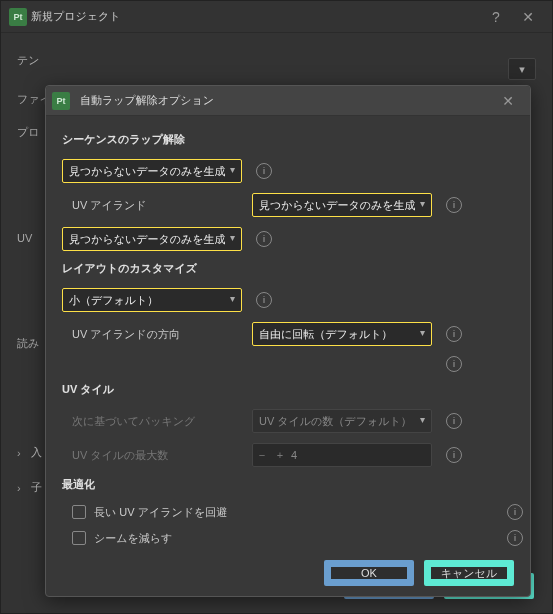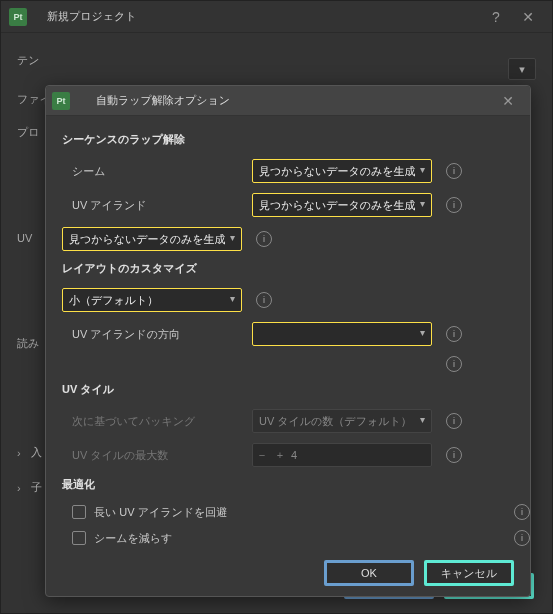--- a/index.html
+++ b/index.html
@@ -1,32 +1,32 @@
 <!DOCTYPE html>
 <html><head>
 <meta charset="utf-8">
 <style>
 * { margin: 0; padding: 0; box-sizing: border-box; font-family: "Segoe UI", Arial, sans-serif; }
 body { background: #1a1a1a; width: 553px; height: 614px; overflow: hidden; font-size: 11px; color: #ccc; }
 
 .outer-dialog { width: 553px; height: 614px; background: #333; border: 1px solid #222; position: relative; }
 .outer-titlebar { display: flex; align-items: center; height: 32px; padding: 0 8px; background: #333; border-bottom: 1px solid #2a2a2a; }
-.pt-icon { width: 18px; height: 18px; background: #3a7d44; border-radius: 2px; display: flex; align-items: center; justify-content: center; font-size: 9px; font-weight: bold; color: #cfe8d4; margin-right: 20px; }
+.pt-icon { width: 18px; height: 18px; background: #3a7d44; border-radius: 2px; display: flex; align-items: center; justify-content: center; font-size: 9px; font-weight: bold; color: #cfe8d4; margin-right: 4px; }
 .outer-title { flex: 1; color: #ccc; }
 .win-btn { width: 32px; height: 24px; display: flex; align-items: center; justify-content: center; color: #999; font-size: 14px; cursor: pointer; }
 
 .outer-body { padding: 20px 16px 0 16px; height: calc(100% - 32px); position: relative; }
 .bg-label { color: #aaa; margin-bottom: 12px; display: block; }
 .expander { display: flex; align-items: center; color: #bbb; margin-top: 12px; }
 .chev { width: 14px; display: inline-block; color: #999; }
 
 .inner-dialog { position: absolute; top: 52px; left: 44px; width: 486px; height: 512px; background: #383838; border: 1px solid #555; border-radius: 4px; box-shadow: 0 4px 20px rgba(0,0,0,0.5); display: flex; flex-direction: column; }
 .inner-titlebar { display: flex; align-items: center; height: 30px; padding: 0 6px; background: #444; border-bottom: 1px solid #333; border-radius: 4px 4px 0 0; }
 .inner-title { flex: 1; color: #ddd; margin-left: 6px; }
-.inner-body { flex: 1; padding: 12px 0 6px 16px; overflow: auto; }
+.inner-body { flex: 1; padding: 12px 7px 6px 16px; overflow: auto; }
 
 .section-head { color: #e0e0e0; font-weight: bold; margin: 4px 0 12px 0; }
 .form-row { display: flex; align-items: center; margin-bottom: 10px; }
 .form-label { width: 190px; color: #ccc; padding-left: 10px; }
 .form-label.disabled { color: #777; }
 
 .select { background: #2a2a2a; border: 1px solid #fde047; color: #eee; height: 24px; width: 180px; border-radius: 2px; display: flex; align-items: center; padding: 0 6px; position: relative; cursor: pointer; }
 .select.disabled { color: #888; background: #303030; border-color: #444; cursor: default; }
 .select .caret { position: absolute; right: 6px; top: 4px; color: #aaa; font-size: 10px; }
 
@@ -34,21 +34,21 @@
 .spinner .minus, .spinner .plus { width: 18px; text-align: center; color: #777; }
 .spinner .num { padding-left: 2px; }
 
 .info-icon { width: 16px; height: 16px; border: 1px solid #888; border-radius: 50%; display: flex; align-items: center; justify-content: center; color: #aaa; font-size: 9px; margin-left: 14px; cursor: pointer; }
 
 .checkbox { width: 14px; height: 14px; border: 1px solid #888; border-radius: 2px; margin-right: 8px; cursor: pointer; }
 .check-row { display: flex; align-items: center; margin-bottom: 10px; padding-left: 10px; }
 .check-label { flex: 1; color: #ccc; }
 
 .btn-row { display: flex; justify-content: flex-end; padding: 10px 16px; gap: 10px; }
-.btn { background: #2e2e2e; border: 3px solid #5eead4; color: #ddd; height: 26px; min-width: 90px; border-radius: 2px; cursor: pointer; display: flex; align-items: center; justify-content: center; }
+.btn { background: #2e2e2e; border: 7px solid #5eead4; color: #ddd; height: 26px; min-width: 90px; border-radius: 2px; cursor: pointer; display: flex; align-items: center; justify-content: center; }
 .btn.primary { border-color: #6a9ecf; }
 
 .outer-footer { position: absolute; bottom: 14px; right: 18px; display: flex; gap: 10px; }
 .breadcrumb-cell { width: 28px; height: 22px; background: #2a2a2a; border: 1px solid #444; display: inline-flex; align-items: center; justify-content: center; color: #aaa; border-radius: 2px; margin-left: 4px; }
 </style>
 </head>
 <body>
 
 <div class="outer-dialog">
   <div class="outer-titlebar">
@@ -92,21 +92,20 @@
         <div class="pt-icon">Pt</div>
         <div class="inner-title">自動ラップ解除オプション</div>
         <div class="win-btn">✕</div>
       </div>
 
       <div class="inner-body">
 
         <div class="section-head">シーケンスのラップ解除</div>
 
         <div class="form-row">
-          <div class="form-label">シーム</div>
           <div class="select">
             <span>見つからないデータのみを生成</span>
             <span class="caret">▾</span>
           </div>
           <div class="info-icon">i</div>
         </div>
 
         <div class="form-row">
           <div class="form-label">UV アイランド</div>
           <div class="select">
@@ -130,20 +129,21 @@
           <div class="select">
             <span>小（デフォルト）</span>
             <span class="caret">▾</span>
           </div>
           <div class="info-icon">i</div>
         </div>
 
         <div class="form-row">
           <div class="form-label">UV アイランドの方向</div>
           <div class="select">
+            <span>自由に回転（デフォルト）</span>
             <span class="caret">▾</span>
           </div>
           <div class="info-icon">i</div>
         </div>
 
         <div class="form-row">
           <div style="width:190px"></div>
             <div style="width:180px"></div>
           <div class="info-icon">i</div>
         </div>

